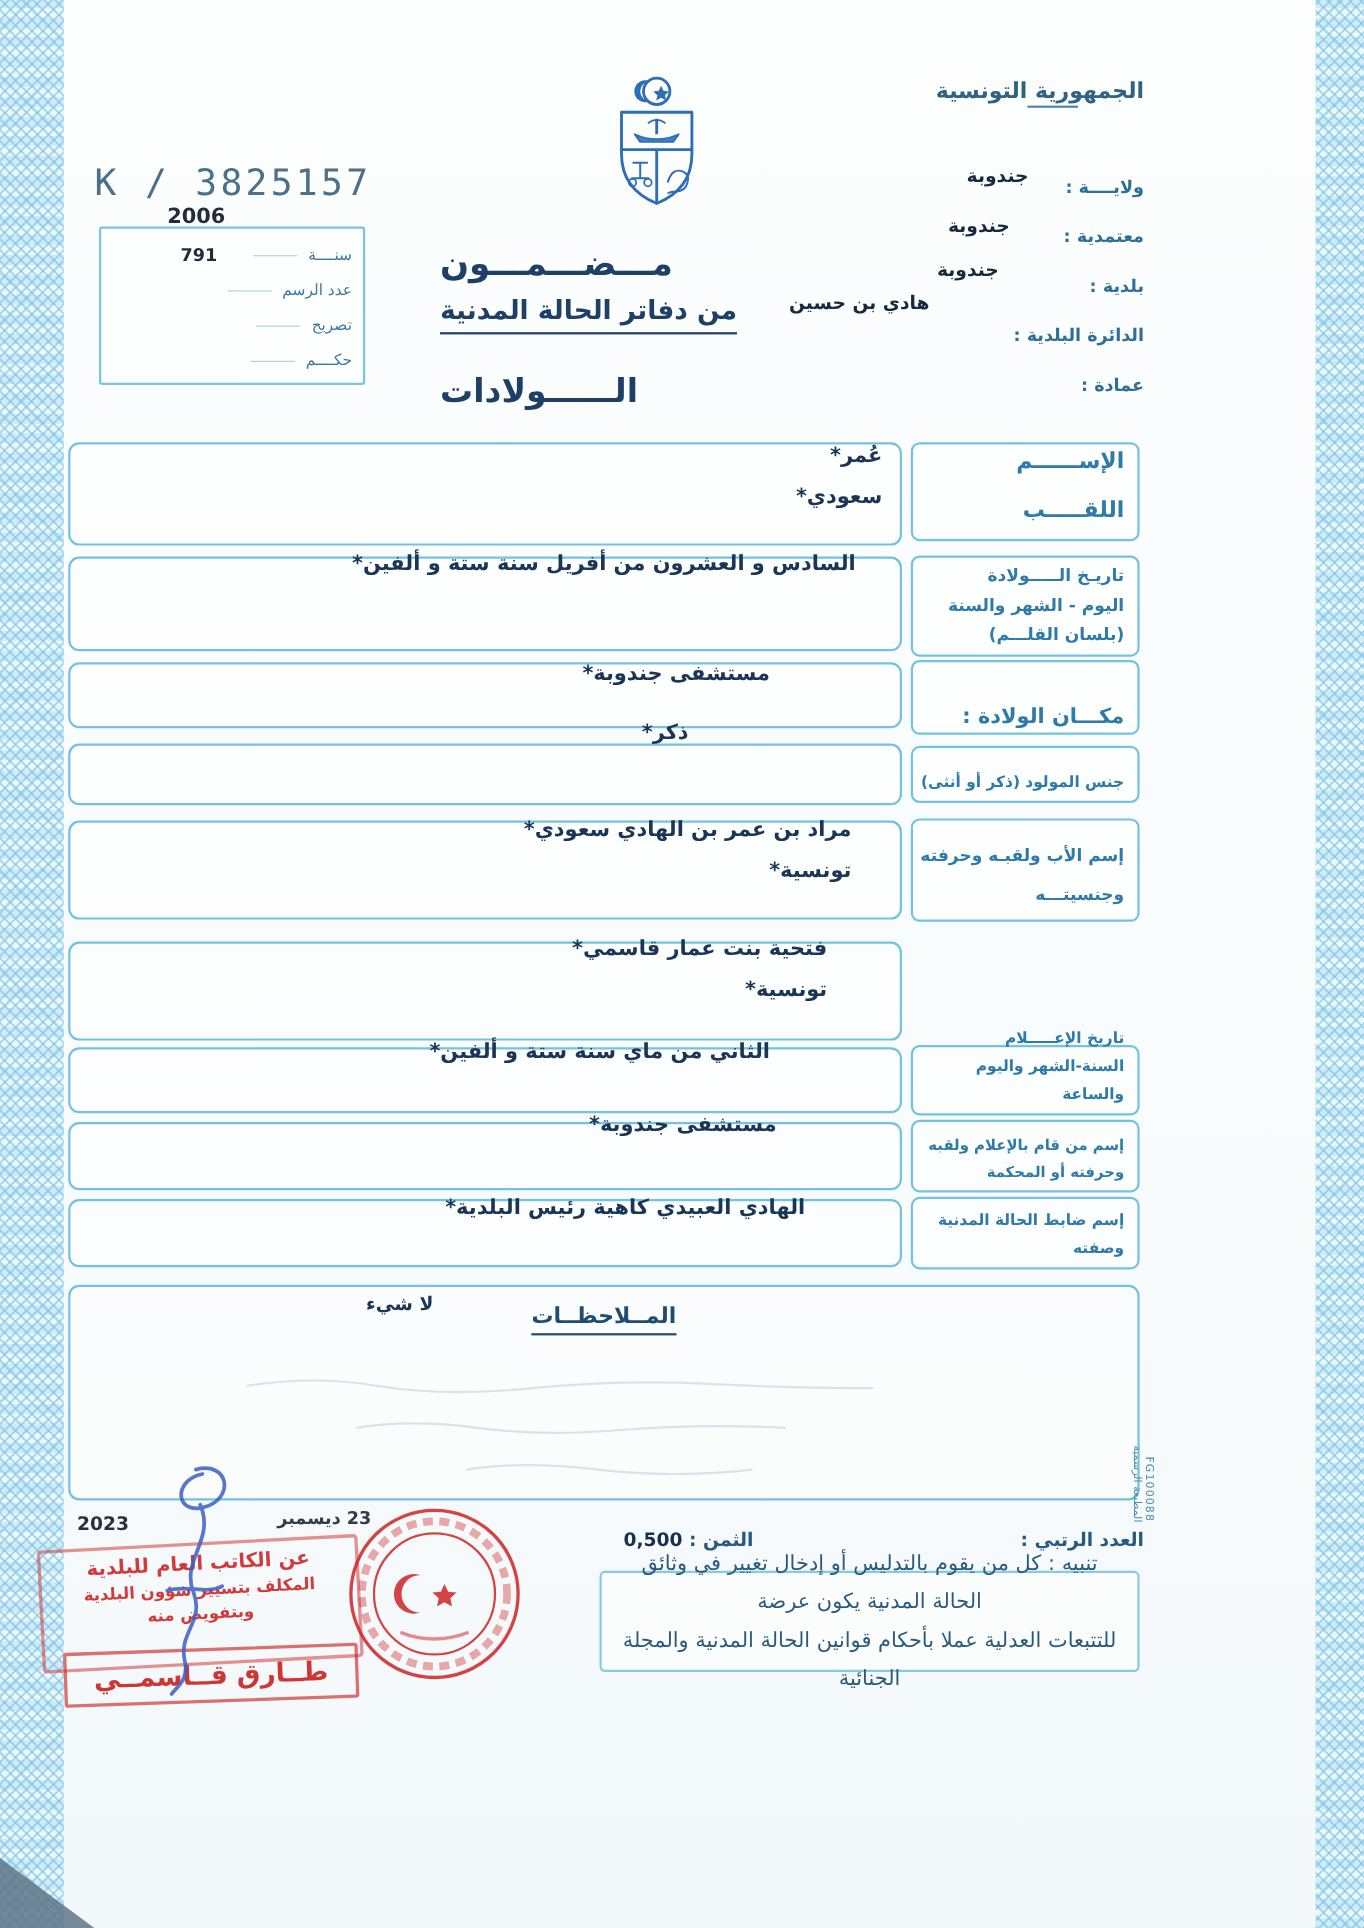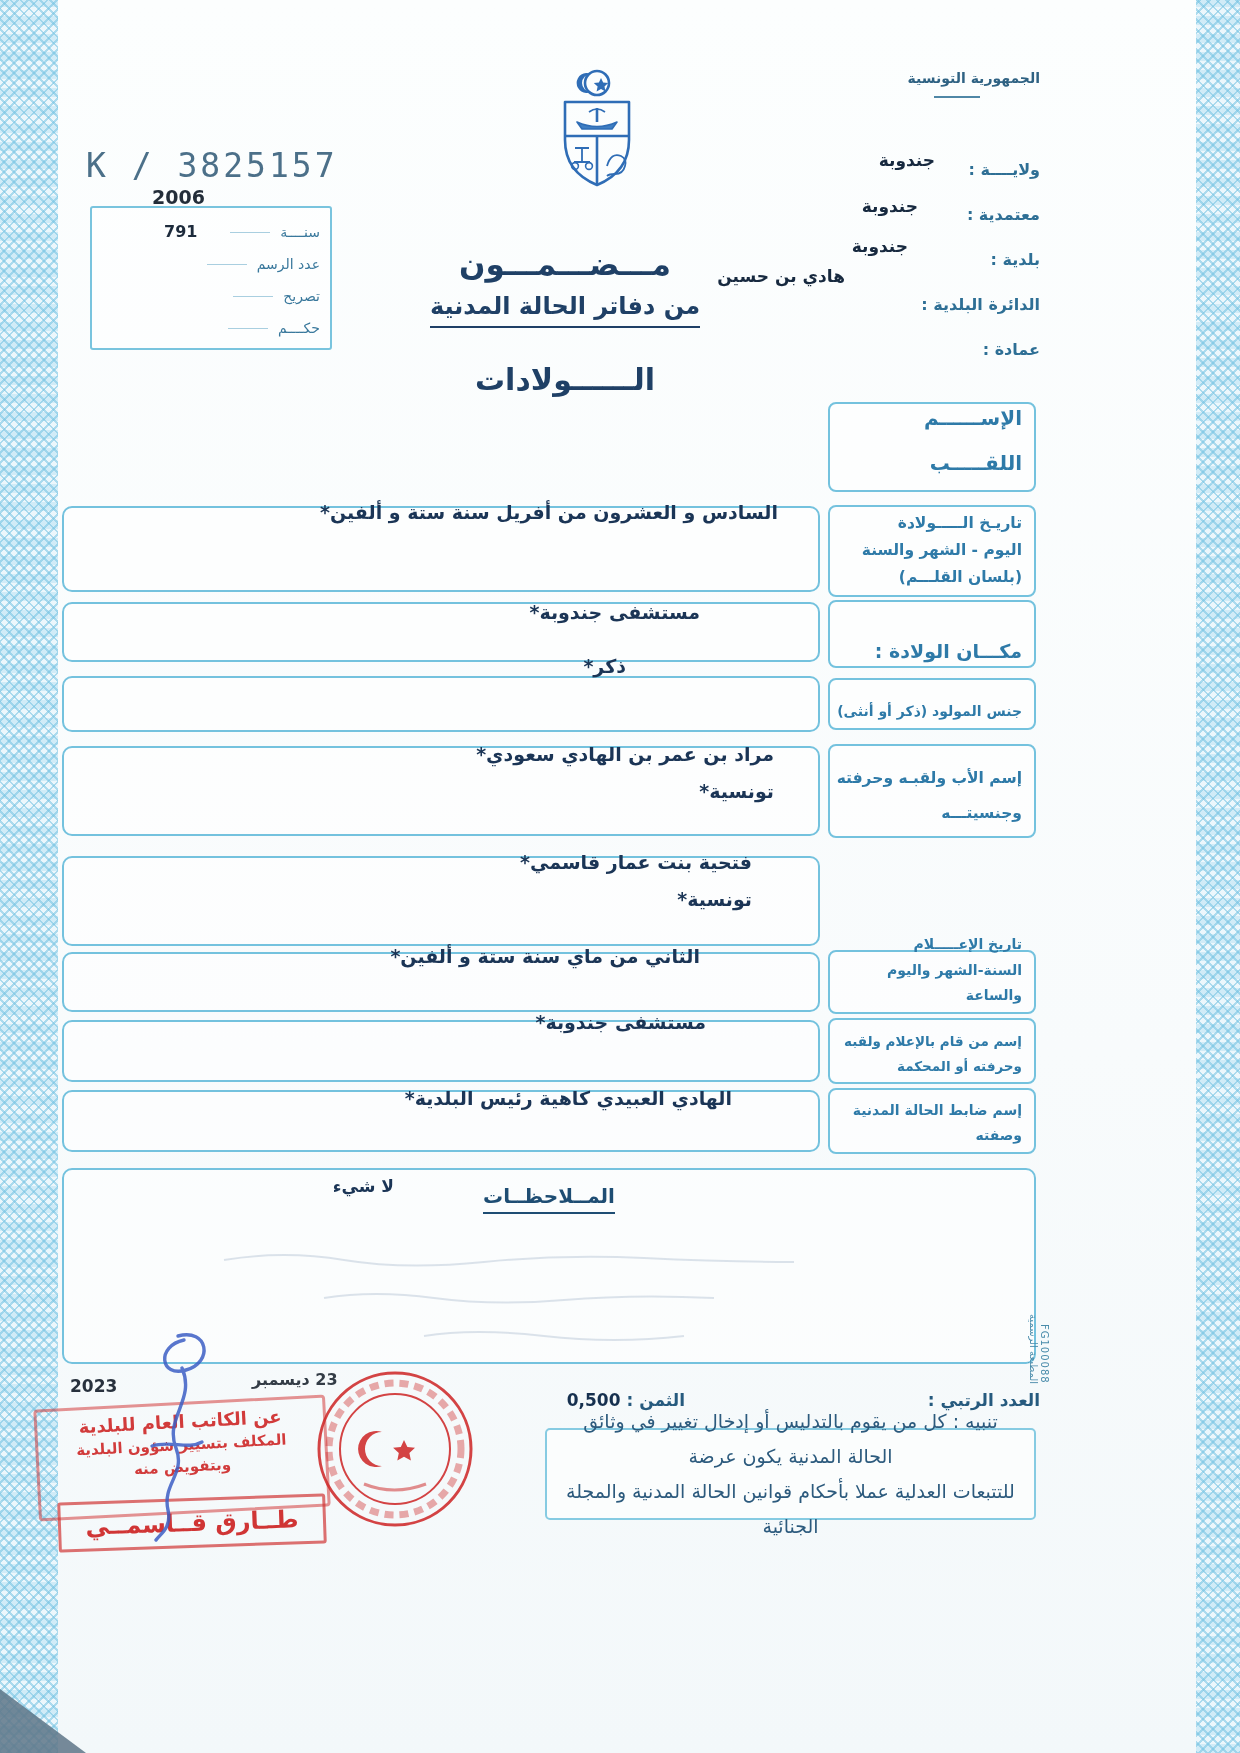--- a/index.html
+++ b/index.html
@@ -38,25 +38,25 @@
   .year2006 { left:152px; top:186px; font-size:19px; color:#232d39; font-weight:700; }
   .feebox {
     left:90px; top:206px; width:242px; height:144px;
     border:2px solid #79c4de; border-radius:3px; background:rgba(255,255,255,.55);
     padding:8px 10px 6px 10px;
   }
   .feerow { display:flex; align-items:center; height:32px; font-size:14px; color:#39789c; }
   .feerow .rule { flex:0 0 40px; height:1px; background:#a9cfe0; margin-right:10px; }
   .fee-791 { position:absolute; left:72px; top:14px; font-size:16px; font-weight:700; color:#1d2b3c; }
   
-  .republic { right:200px; top:70px; font-size:14px; font-weight:700; color:#2f6283; }
+  .republic { right:200px; top:70px; font-size:20px; font-weight:700; color:#2f6283; }
   .republic-line { position:absolute; right:260px; top:96px; width:46px; height:2px; background:#4f87a6; }
   .admin-label { right:200px; font-size:16px; color:#2e6f95; font-weight:600; }
   .admin-value { font-size:17px; font-weight:700; color:#17293f; }
-  .titleblock { left:400px; top:222px; width:330px; text-align:center; color:#1f4066;margin-top:24px; }
+  .titleblock { left:400px; top:222px; width:330px; text-align:left; color:#1f4066; }
   .title-main  { font-size:31px; font-weight:800; }
   .title-sub   { display:inline-block; font-size:24px; font-weight:800; margin-top:10px;
                  border-bottom:2px solid #1f4066; padding-bottom:6px; }
   .title-birth { font-size:30px; font-weight:800; margin-top:34px; }
   
   .emblem { left:545px; top:66px; width:104px; height:126px; }
   
   .vbox {
     position:absolute; left:62px; width:758px;
     border:2px solid #74c2de; border-radius:10px; background:rgba(255,255,255,.6);
@@ -193,20 +193,26 @@
   <div class="abs admin-value" style="right:395px;top:266px">هادي بن حسين</div>
 
   <div class="abs admin-label" style="top:340px">عمادة :</div>
 
   <div class="abs titleblock">
     <div class="title-main">مـــضـــمـــون</div>
     <div><span class="title-sub">من دفاتر الحالة المدنية</span></div>
     <div class="title-birth">الــــــولادات</div>
   </div>
 
+  <div class="vbox" style="top:402px;height:94px">
+    <div class="vals" style="top:-8px;right:16px">
+      <div>عُمر*</div>
+      <div>سعودي*</div>
+    </div>
+  </div>
   <div class="lbox" style="top:402px;height:90px">
     <div class="lbl lbl-xl pre">الإســــــم
 اللقـــــب</div>
   </div>
 
   <div class="vbox" style="top:506px;height:86px">
     <div class="vals" style="top:-14px;right:40px">
       <div>السادس و العشرون من أفريل سنة ستة و ألفين*</div>
     </div>
   </div>

